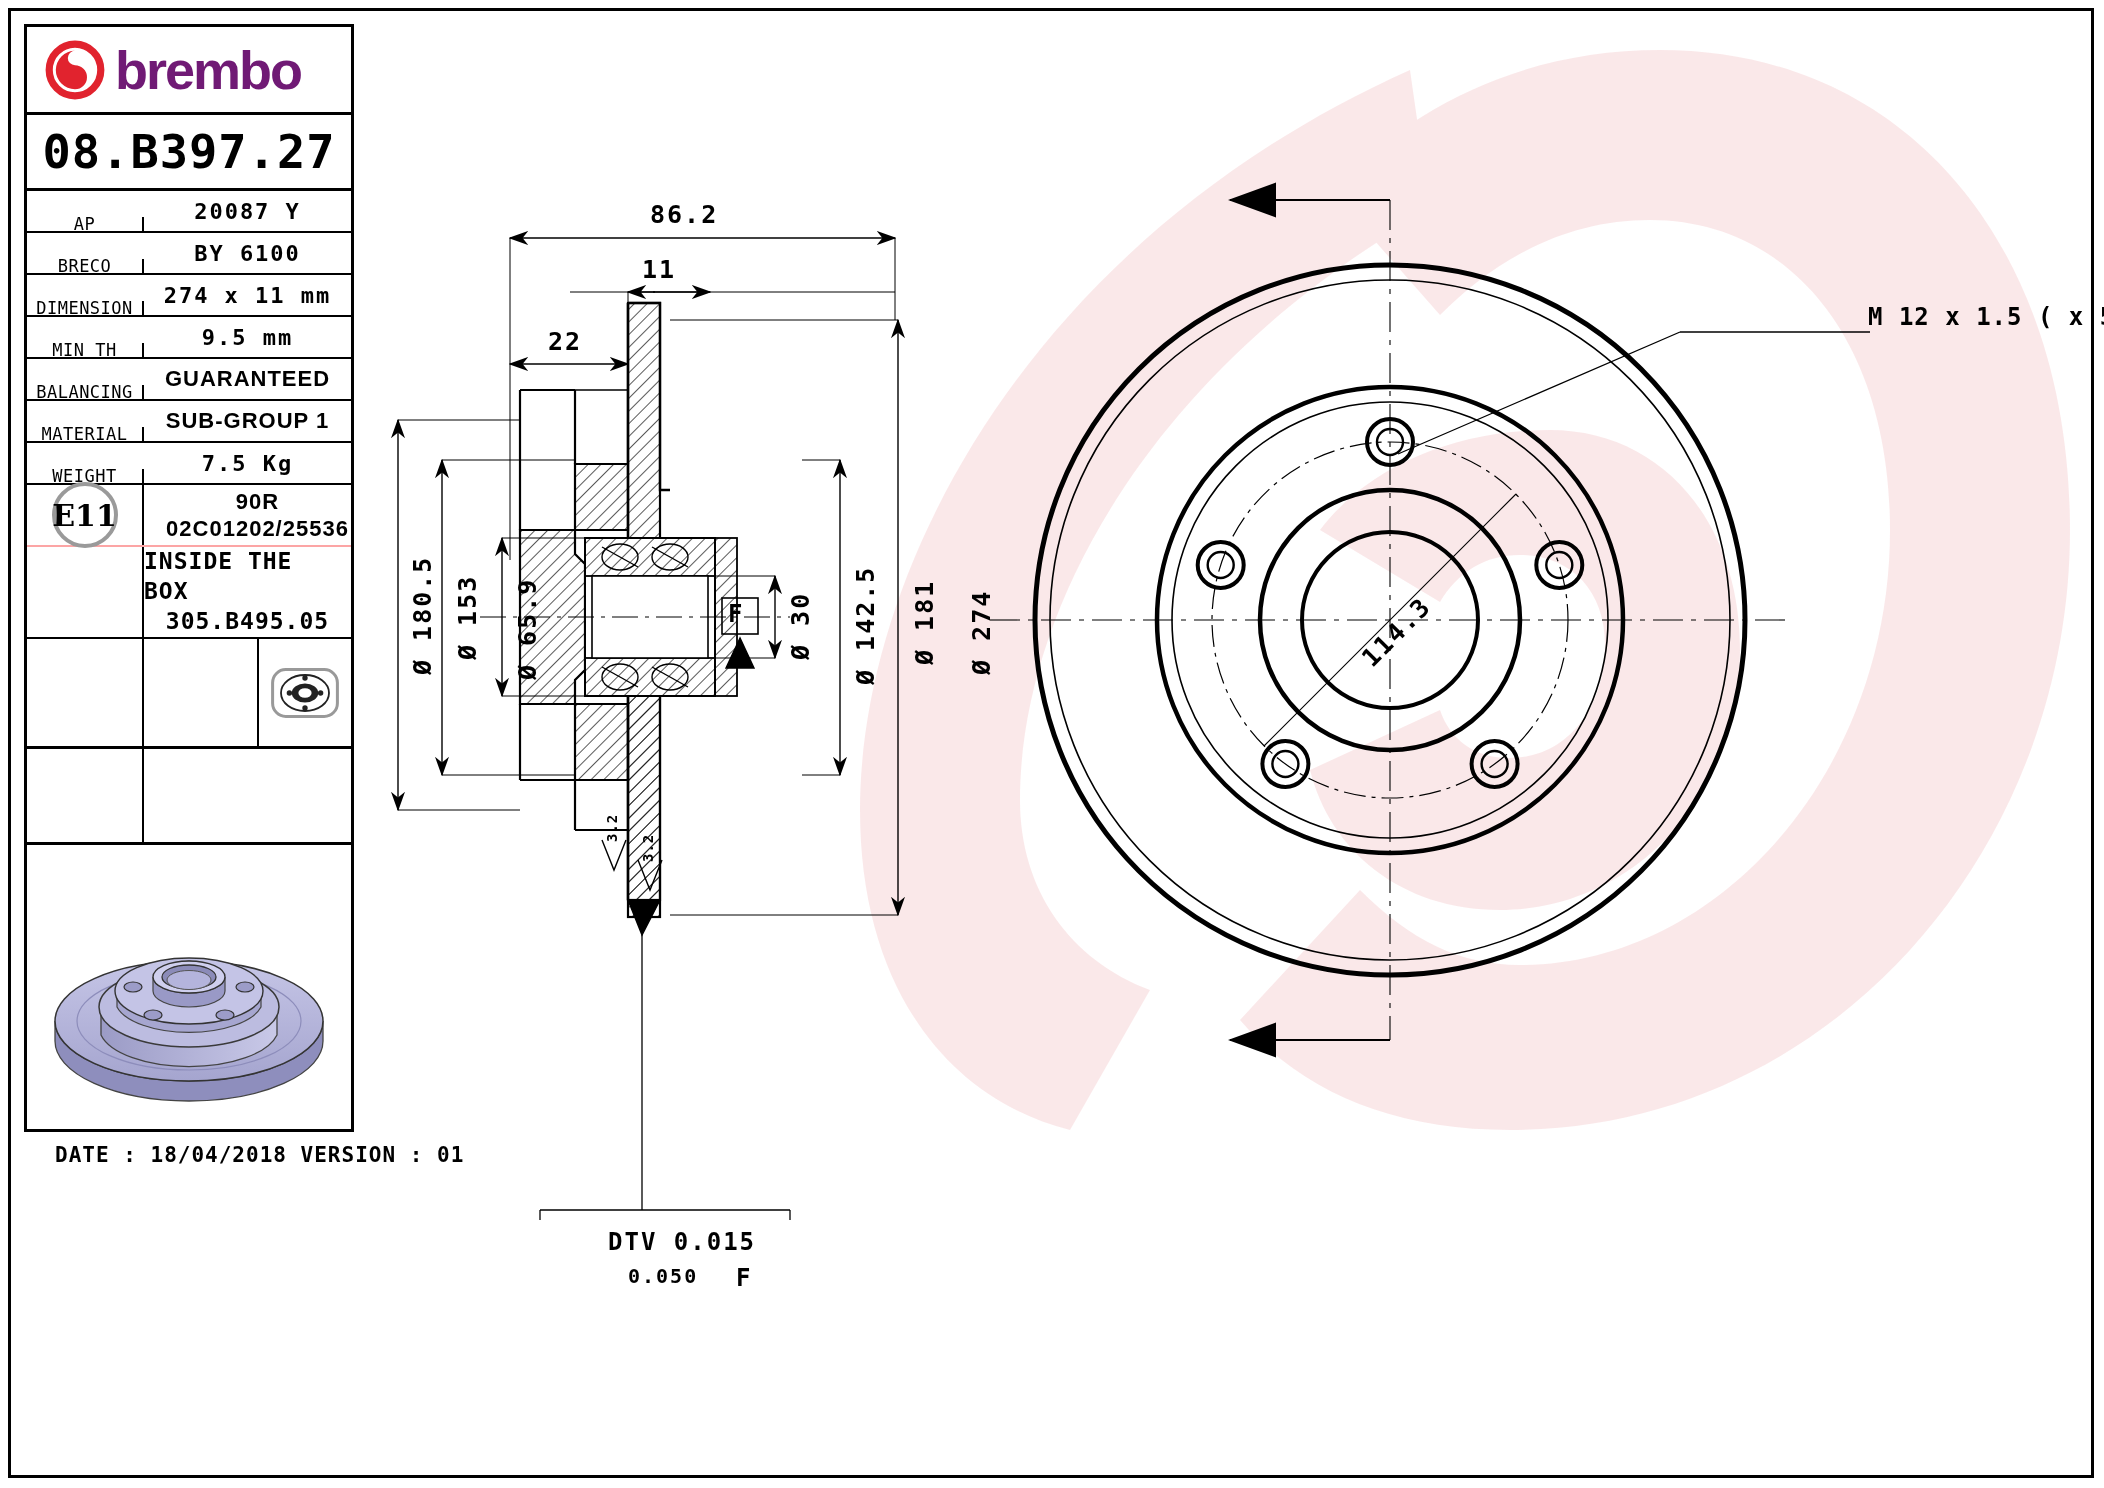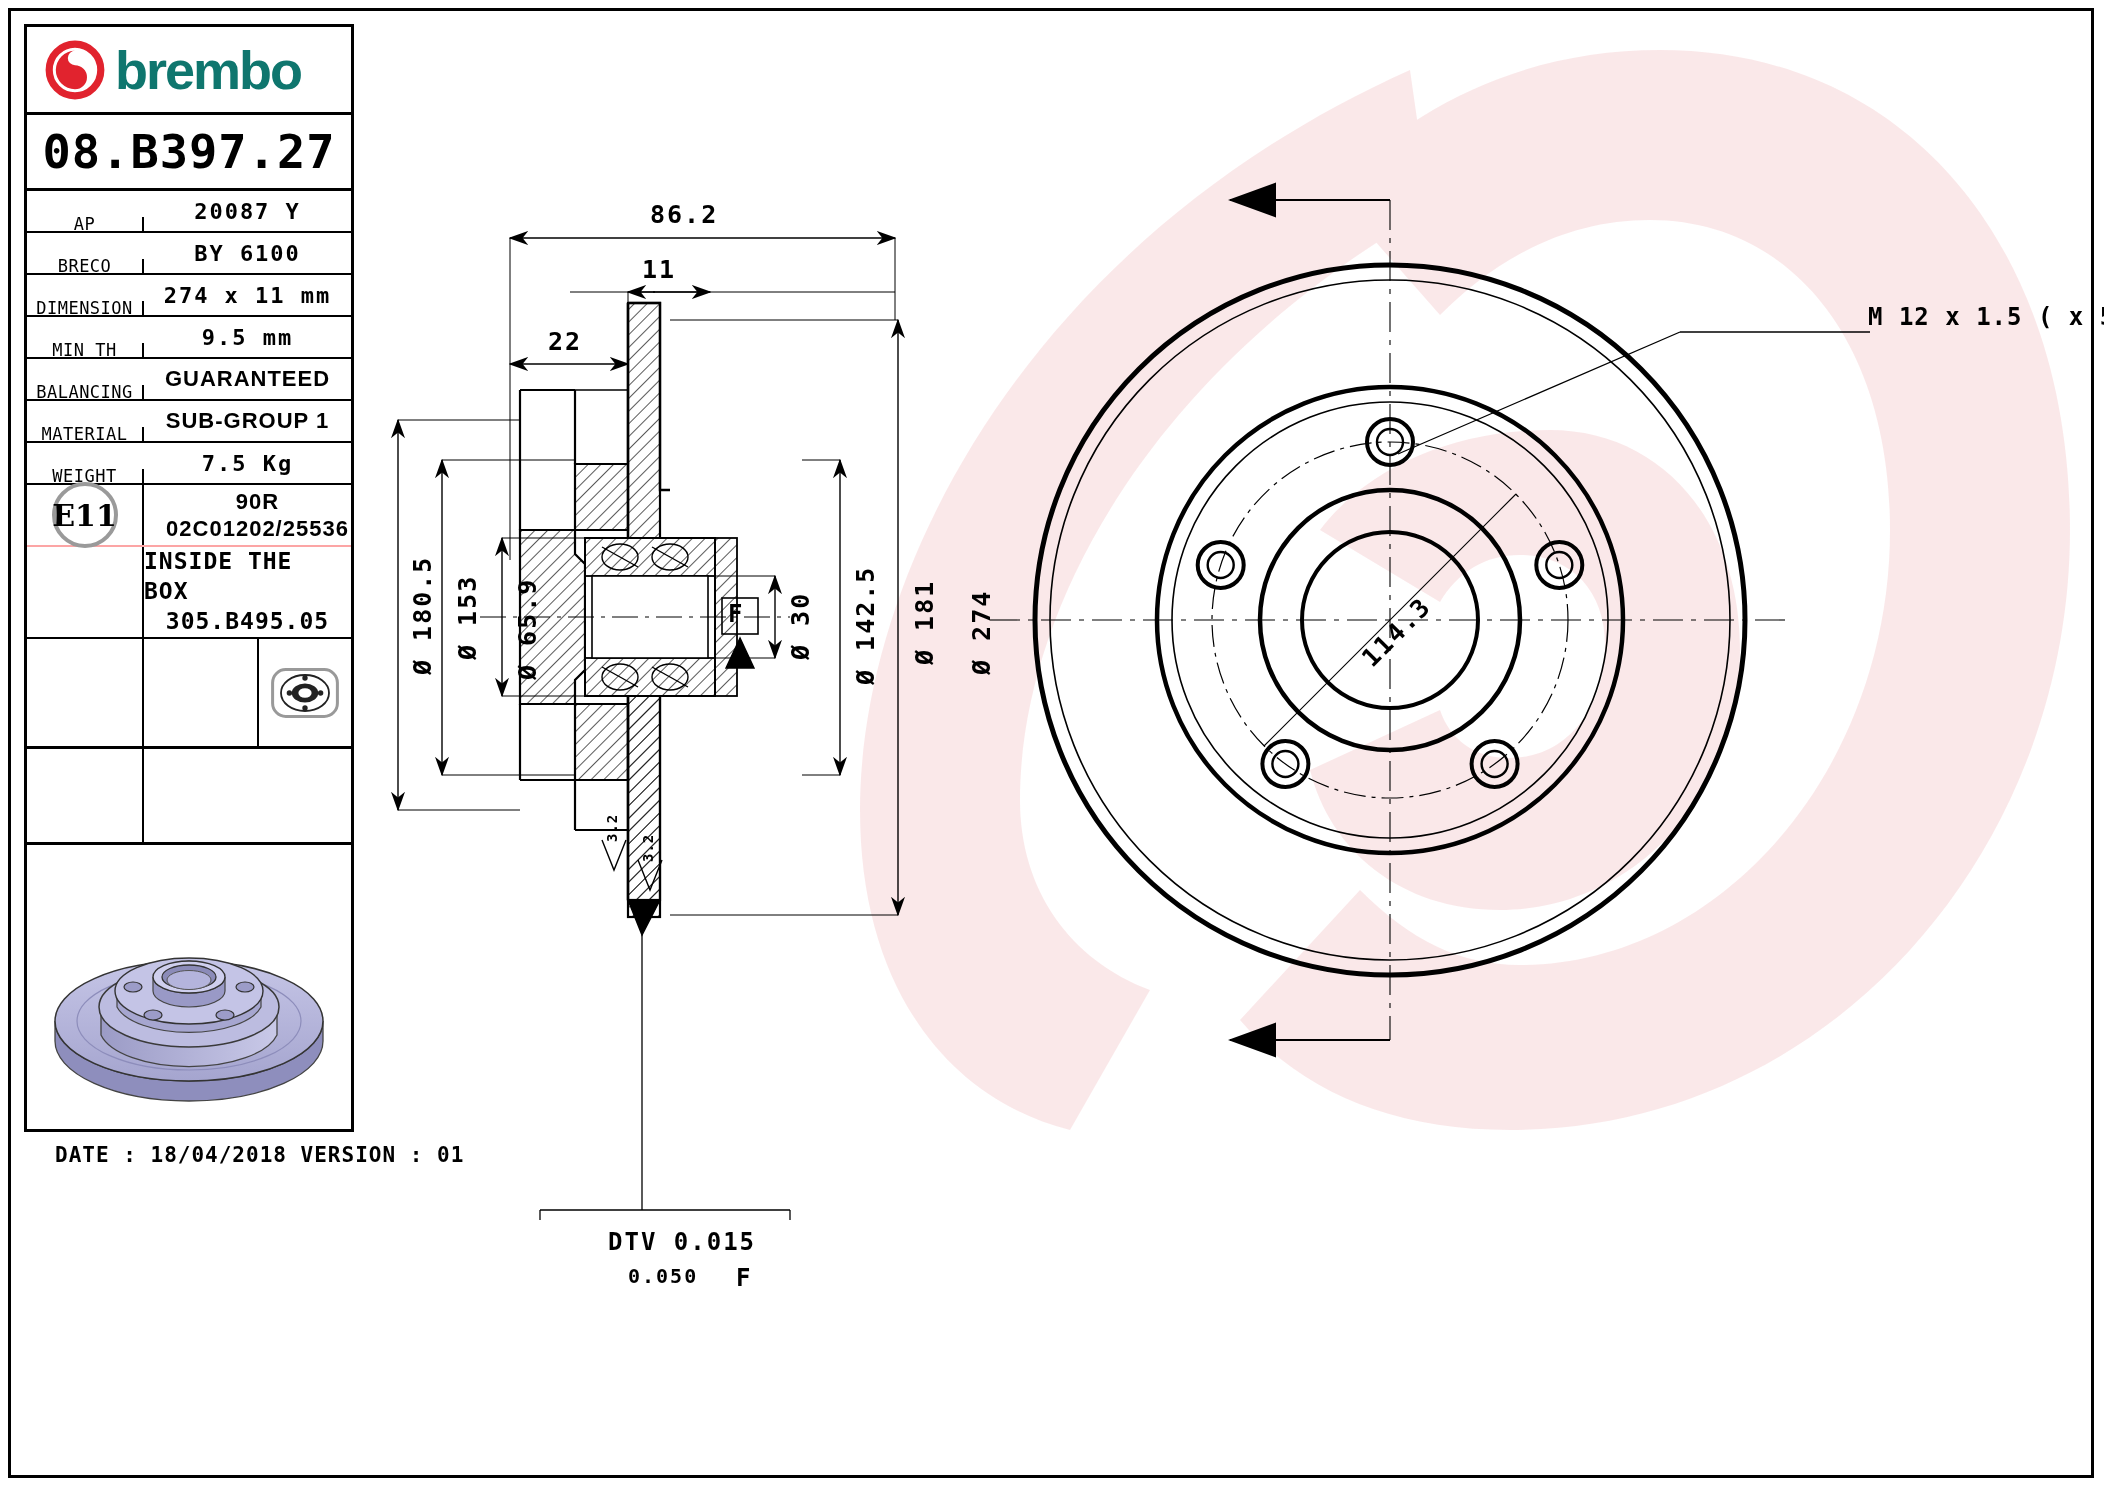--- a/index.html
+++ b/index.html
@@ -24,21 +24,21 @@
       display:flex;align-items:center;justify-content:center;
       font-size:17px;letter-spacing:.5px;margin-top:26px;}
   .tv{flex:1;display:flex;align-items:center;justify-content:center;
       font-size:22px;letter-spacing:1px;font-family:"Liberation Sans",sans-serif;font-weight:600;}
   .tv.mono{font-family:"DejaVu Sans Mono",monospace;font-weight:700;letter-spacing:2px;}
 
   #logo-cell{height:88px;border-bottom:3px solid #000;display:flex;align-items:center;
              padding-left:18px;box-sizing:border-box;}
   #logo-mark{width:60px;height:60px;flex:0 0 auto;}
   #logo-text{font-family:"Liberation Sans",sans-serif;font-weight:700;font-size:54px;
-             color:#0f766e;letter-spacing:-2px;margin-left:10px;line-height:1;}
+             color:#701a75;letter-spacing:-2px;margin-left:10px;line-height:1;}
 
   #partno-cell{height:76px;border-bottom:3px solid #000;display:flex;align-items:center;
                justify-content:center;box-sizing:border-box;}
   #partno-cell span{font-family:"DejaVu Sans Mono",monospace;font-weight:700;
                     font-size:47px;letter-spacing:1px;}
 
   .r-small{height:42px;}
 
   #e11-row{display:flex;height:62px;border-bottom:2px solid #fca5a5;box-sizing:border-box;text-align:center;}
   #e11-cell{width:117px;border-right:2px solid #000;display:flex;align-items:center;

